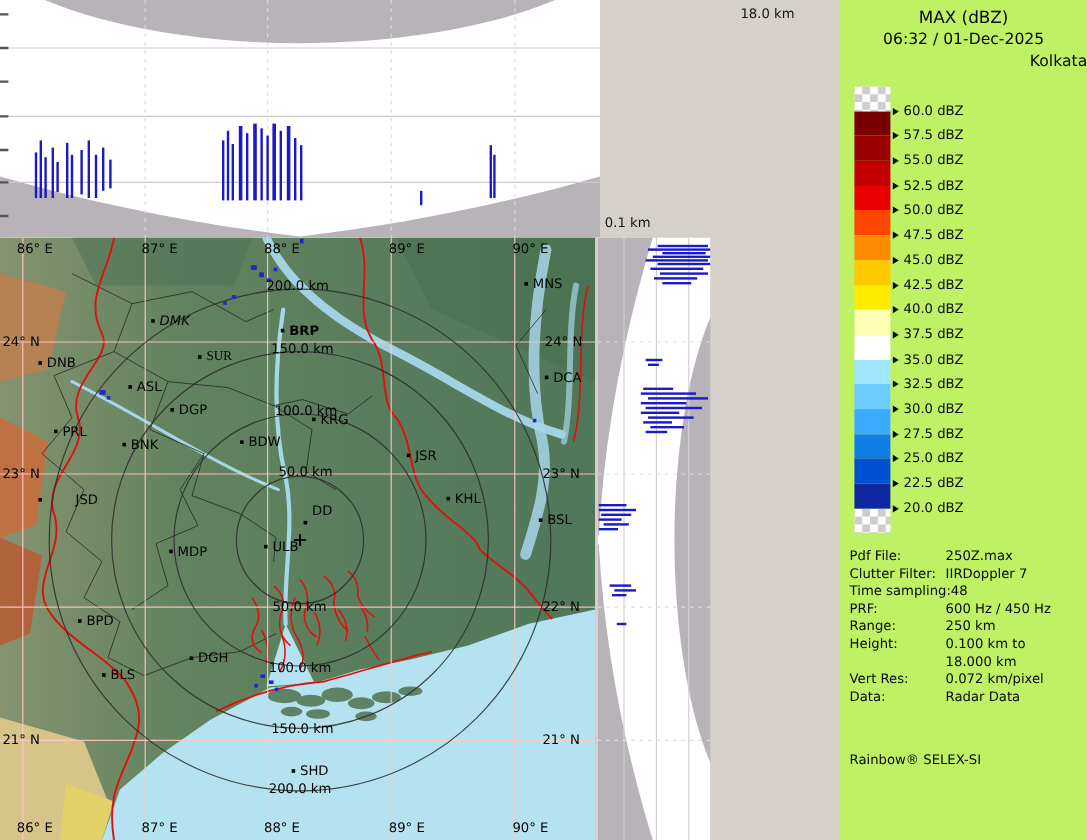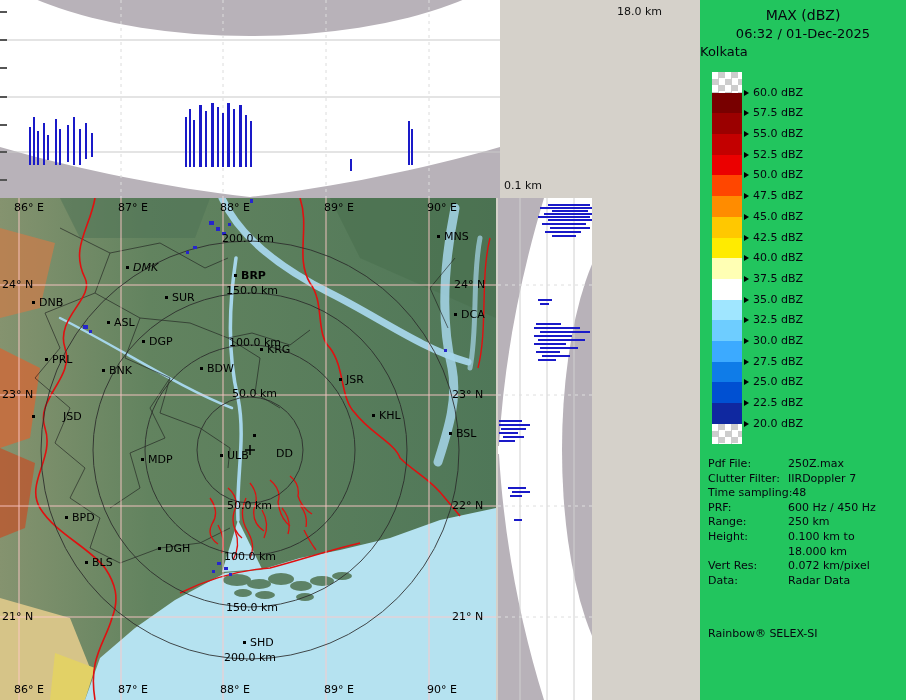--- a/index.html
+++ b/index.html
@@ -4,24 +4,24 @@
 <style>
   *{margin:0;padding:0;box-sizing:border-box}
   html,body{background:#777}
   body{font-family:"DejaVu Sans","Liberation Sans",sans-serif}
   #app{position:relative;width:906px;height:700px;background:#d5d1ca;overflow:hidden}
   #scene{position:absolute;left:0;top:0}
   #labels{position:absolute;left:0;top:0;width:906px;height:700px}
   .lbl{position:absolute;font-size:11px;color:#000;white-space:nowrap;line-height:1}
   .lbl.panel{color:#111}
   .dot{position:absolute;width:3px;height:3px;background:#000}
-  #legend{position:absolute;left:700px;top:0;width:206px;height:700px;background:#22c55e;color:#06060f}
+  #legend{position:absolute;left:700px;top:0;width:206px;height:700px;background:#bef264;color:#06060f}
   .lg-title{position:absolute;top:7px;width:100%;text-align:center;font-size:14px}
   .lg-dt{position:absolute;top:26px;width:100%;text-align:center;font-size:13px}
-  .lg-st{position:absolute;top:44px;width:100%;text-align:left;font-size:13px}
+  .lg-st{position:absolute;top:44px;width:100%;text-align:right;font-size:13px}
   #scale{position:absolute;left:12px;top:72px;width:190px}
   .scale-row{position:relative;height:20.7px}
   .swatch{position:absolute;left:0;top:0;width:30px;height:100%}
   .checker{background:repeating-conic-gradient(#cdcdcd 0% 25%,#ffffff 0% 50%);background-size:13px 13px}
   .scale-tick{position:absolute;left:32px;bottom:-3px;width:0;height:0;border-left:5px solid #000;border-top:3px solid transparent;border-bottom:3px solid transparent}
   .scale-label{position:absolute;left:41px;bottom:-6px;font-size:11px}
   #info{position:absolute;left:8px;top:457px;width:196px;font-size:11px}
   .info-row{display:flex;line-height:14.6px}
   .info-row.gap{margin-top:8px}
   .info-label{flex:0 0 auto;width:80px;white-space:nowrap}
@@ -264,41 +264,41 @@
   </g>
 </svg>
 
 <div id="labels">
   <div class="lbl panel" style="left:617px;top:6px">18.0 km</div>
   <div class="lbl panel" style="left:504px;top:180px">0.1 km</div>
 <div class="lbl place" style="left: 133px; top: 262px; font-style: italic;">DMK</div>
       <div class="dot" style="left: 126px; top: 266px;"></div>
       <div class="lbl place" style="left: 241px; top: 270px; font-weight: bold;">BRP</div>
       <div class="dot" style="left: 234px; top: 274px;"></div>
-      <div class="lbl place" style="left: 172px; top: 292px;">SUR</div>
+      <div class="lbl place" style="left: 172px; top: 292px; font-family: Liberation Serif, serif;">SUR</div>
       <div class="dot" style="left: 165px; top: 296px;"></div>
       <div class="lbl place" style="left: 39px; top: 297px;">DNB</div>
       <div class="dot" style="left: 32px; top: 301px;"></div>
       <div class="lbl place" style="left: 114px; top: 317px;">ASL</div>
       <div class="dot" style="left: 107px; top: 321px;"></div>
       <div class="lbl place" style="left: 149px; top: 336px;">DGP</div>
       <div class="dot" style="left: 142px; top: 340px;"></div>
       <div class="lbl place" style="left: 267px; top: 344px;">KRG</div>
       <div class="dot" style="left: 260px; top: 348px;"></div>
       <div class="lbl place" style="left: 207px; top: 363px; text-align: center;">BDW</div>
       <div class="dot" style="left: 200px; top: 367px;"></div>
       <div class="lbl place" style="left: 52px; top: 354px;">PRL</div>
       <div class="dot" style="left: 45px; top: 358px;"></div>
       <div class="lbl place" style="left: 109px; top: 365px;">BNK</div>
       <div class="dot" style="left: 102px; top: 369px;"></div>
       <div class="lbl place" style="left: 39px; top: 411px; margin-left: 24px;">JSD</div>
       <div class="dot" style="left: 32px; top: 415px;"></div>
       <div class="lbl place" style="left: 148px; top: 454px;">MDP</div>
       <div class="dot" style="left: 141px; top: 458px;"></div>
-      <div class="lbl place" style="left: 260px; top: 448px; margin-left: 16px;">DD</div>
+      <div class="lbl place" style="left: 260px; top: 420px;">DD</div>
       <div class="dot" style="left: 253px; top: 434px;"></div>
       <div class="lbl place" style="left: 227px; top: 450px;">ULB</div>
       <div class="dot" style="left: 220px; top: 454px;"></div>
       <div class="lbl place" style="left: 72px; top: 512px;">BPD</div>
       <div class="dot" style="left: 65px; top: 516px;"></div>
       <div class="lbl place" style="left: 92px; top: 557px;">BLS</div>
       <div class="dot" style="left: 85px; top: 561px;"></div>
       <div class="lbl place" style="left: 165px; top: 543px;">DGH</div>
       <div class="dot" style="left: 158px; top: 547px;"></div>
       <div class="lbl place" style="left: 250px; top: 637px;">SHD</div>

